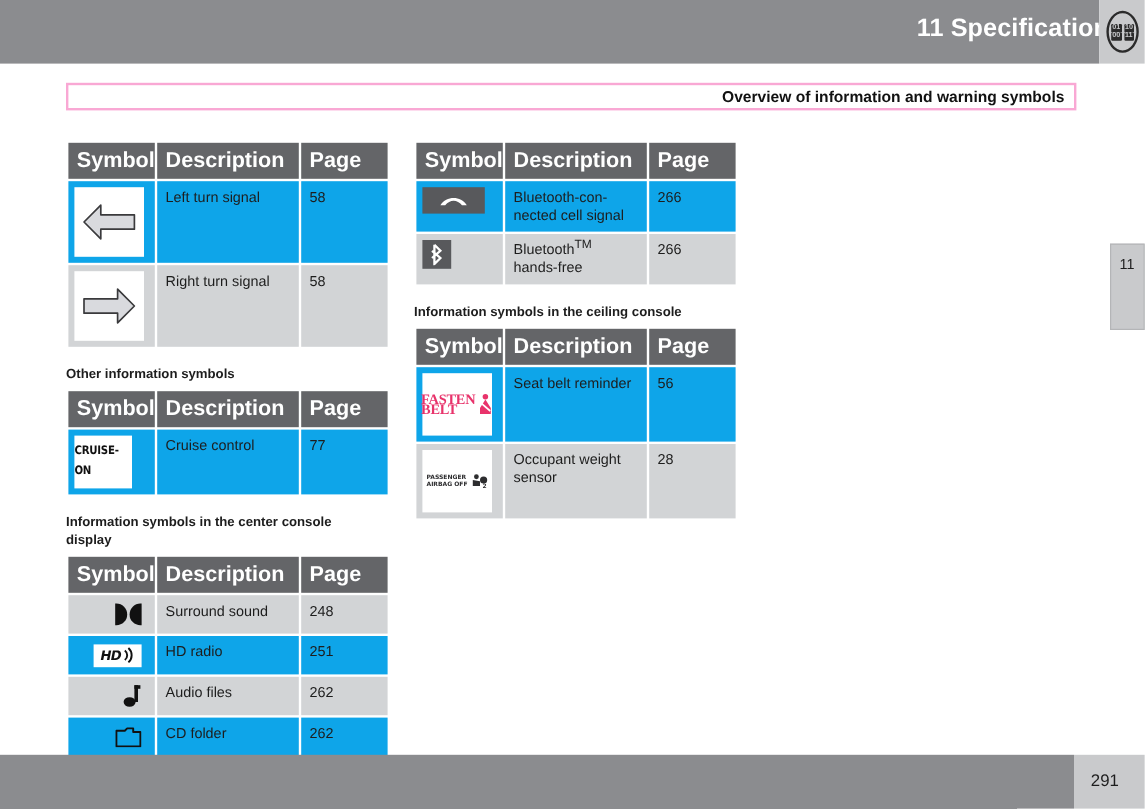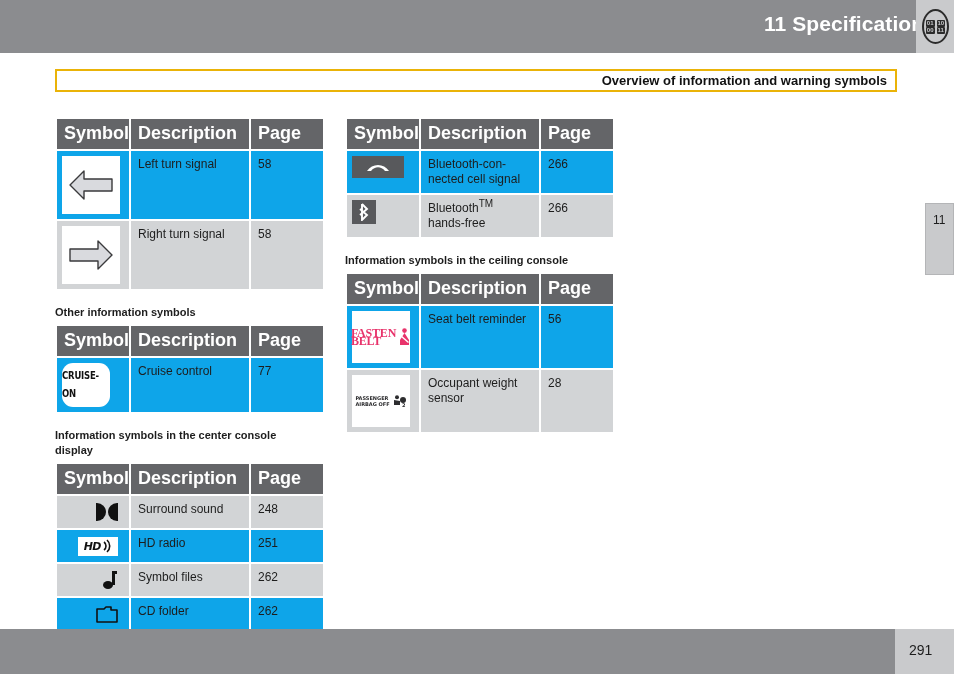--- a/index.html
+++ b/index.html
@@ -36,21 +36,21 @@
     display: grid; grid-template-columns: auto auto; gap: 0px 2px;
     font-size: 6px; font-weight: bold; line-height: 7px; color: #2b2b2b;
   }
   .badge-grid span {
     background: #2b2b2b; color: #c9cacc; padding: 0 1px; border-radius: 1px;
   }
 
   
   .subtitle-box {
     position: absolute; left: 55px; top: 69px; width: 842px; height: 23px;
-    border: 2px solid #eab308; background: #ffffff;
+    border: 2px solid #f9a8d4; background: #ffffff;
   }
   .subtitle-text {
     position: absolute; right: 8px; top: 2px;
     font-size: 13px; font-weight: bold; color: #111; white-space: nowrap;
   }
 
   
   .side-tab {
     position: absolute; left: 925px; top: 203px; width: 29px; height: 72px;
     background: #c9cacc; border: 1px solid #b4b5b7;
@@ -104,21 +104,21 @@
   col.c-sym  { width: 72px; }
   col.c-desc { width: 118px; }
   col.c-page { width: 72px; }
 
   
   .tile {
     background: #ffffff; display: flex;
     align-items: center; justify-content: center;
   }
   .tile-big { width: 58px; height: 58px; }
-  .tile-mid { width: 48px; height: 44px; border-radius: 11px; }
+  .tile-mid { width: 48px; height: 44px; }
   .tile-sm  { width: 56px; height: 22px; background: transparent; justify-content: flex-end; font-style: italic; }
   .tile-dark { background: #58595c; }
 
   
   .arrow { width: 46px; height: 36px; }
 
   
   .cruise-text {
     font-family: "DejaVu Sans", sans-serif;
     font-size: 8.5px; font-weight: bold; color: #111;
@@ -311,21 +311,21 @@
         <tr class="alt">
           <td class="symcell">
             <div class="tile tile-sm">
               <svg class="note" viewBox="0 0 16 20">
                 <rect x="10" y="1" width="3" height="14" fill="#111"></rect>
                 <rect x="10" y="1" width="5" height="3" fill="#111"></rect>
                 <ellipse cx="6" cy="15" rx="5" ry="4" fill="#111"></ellipse>
               </svg>
             </div>
           </td>
-          <td>Symbol files</td>
+          <td>Audio files</td>
           <td>262</td>
         </tr>
         <tr>
           <td class="symcell">
             <div class="tile tile-sm">
               <svg class="folder" viewBox="0 0 22 18">
                 <path d="M1 17 L1 4 L8 4 L10 2 L15 2 L15 5 L21 5 L21 17 Z" fill="none" stroke="#111" stroke-width="1.6" stroke-linejoin="round"></path>
               </svg>
             </div>
           </td>

